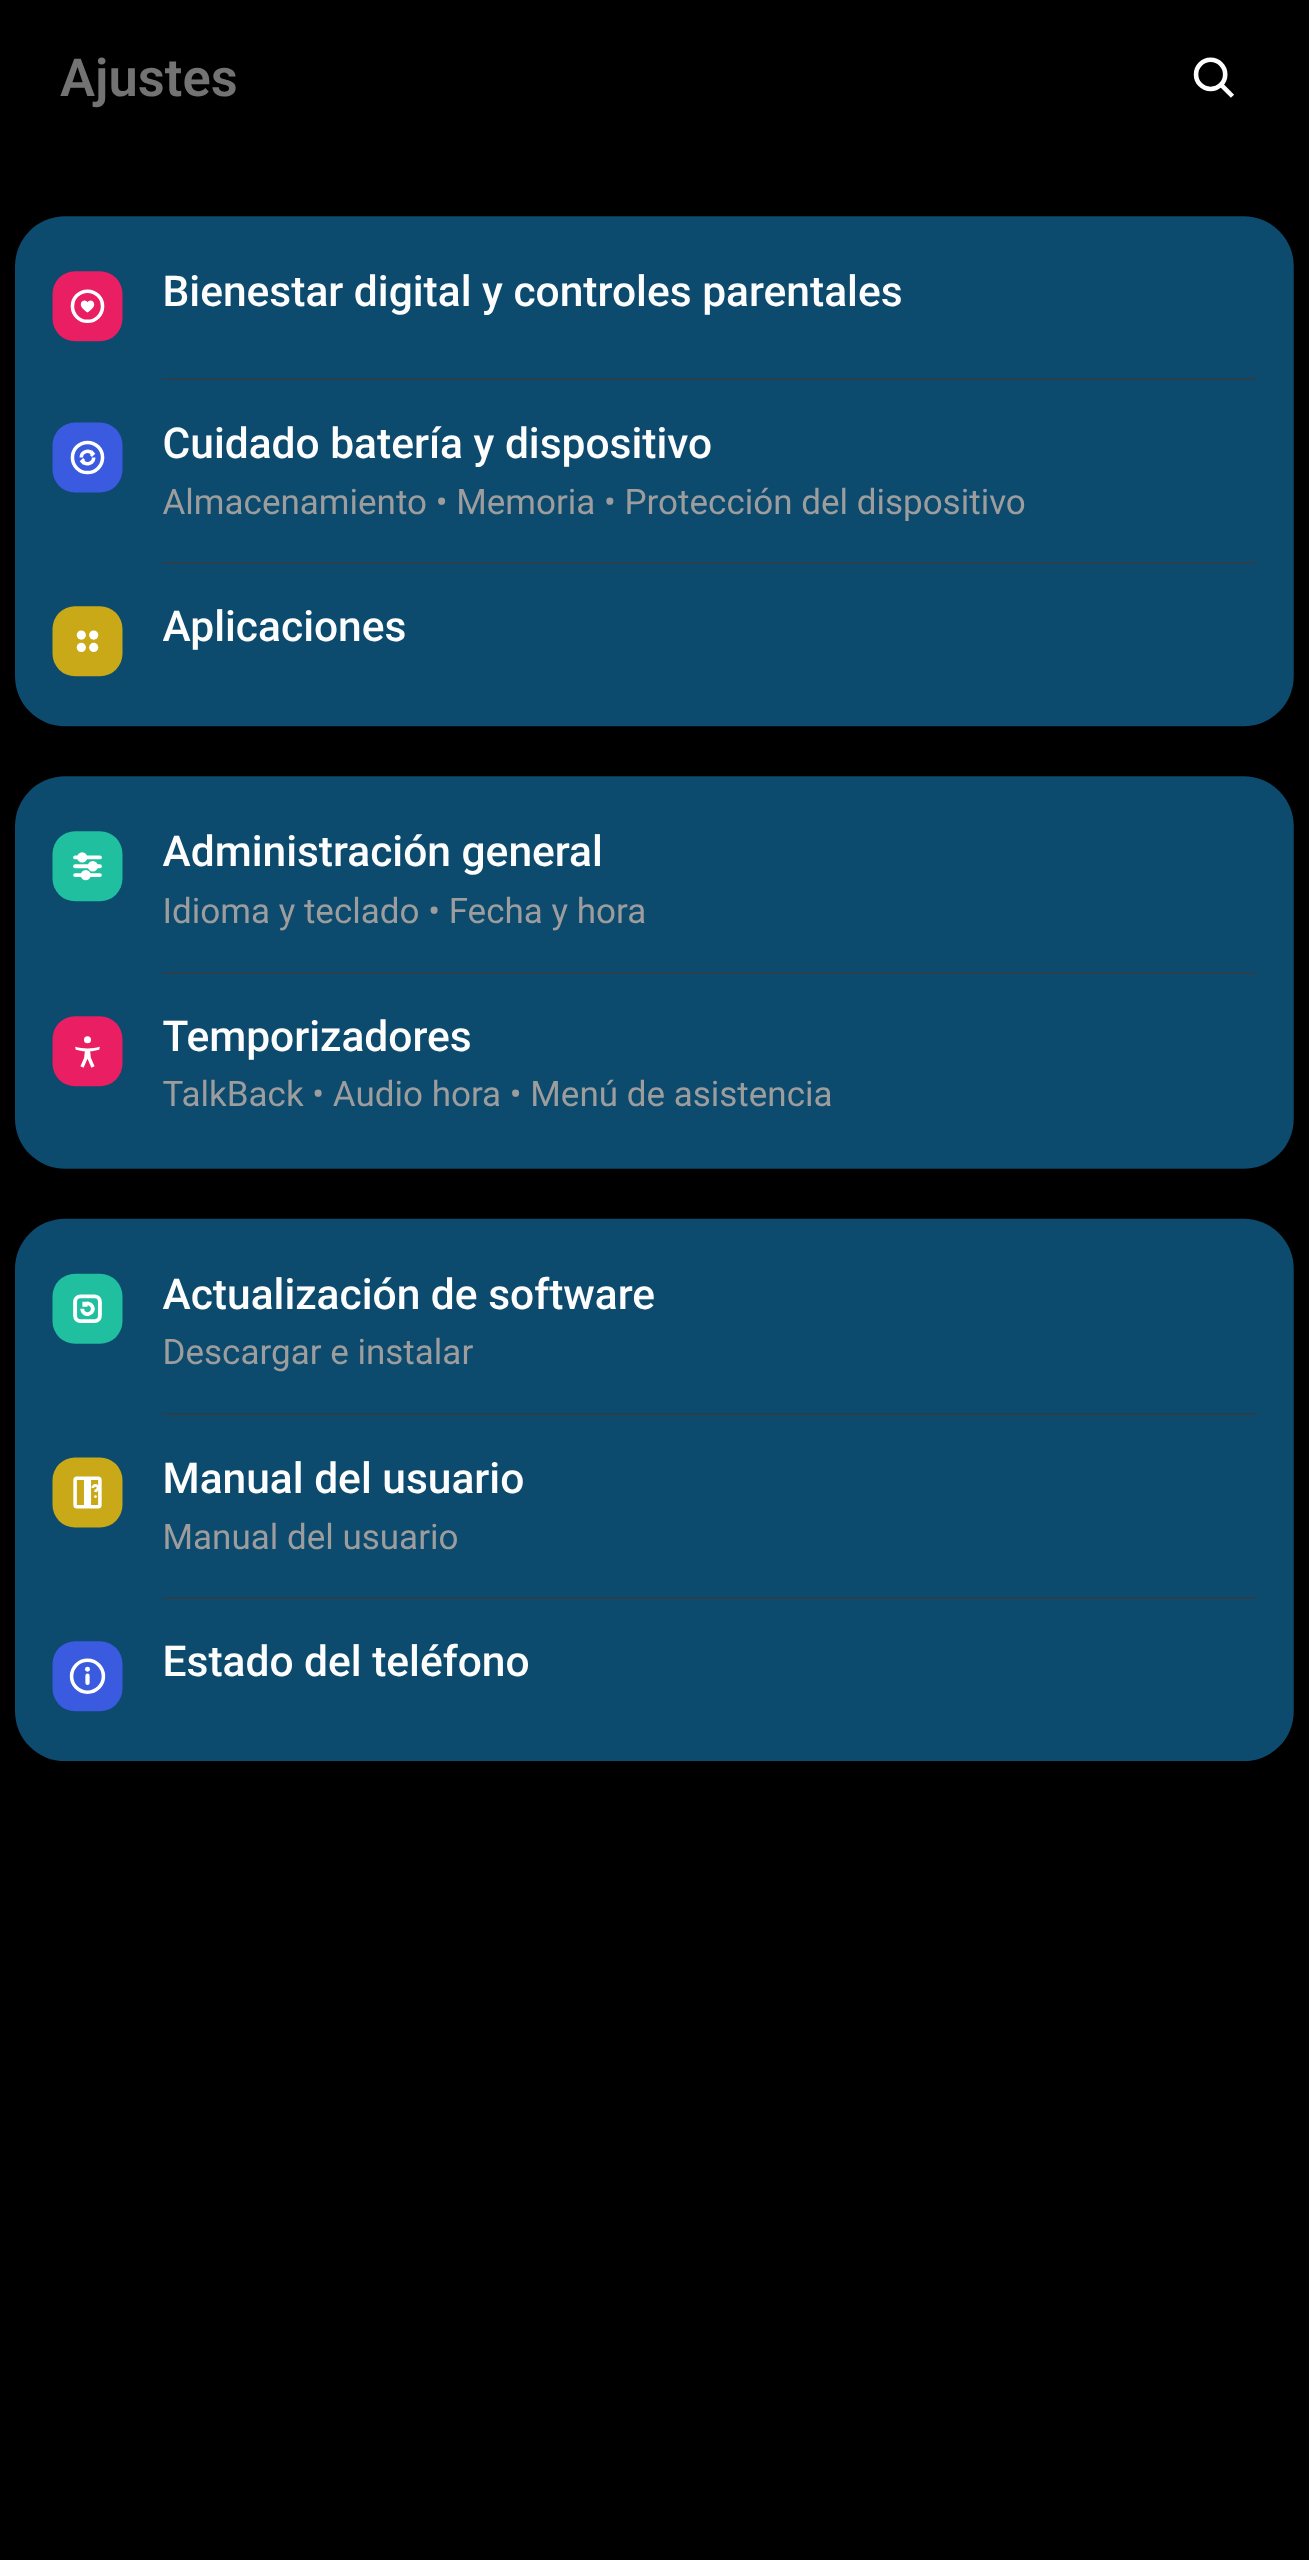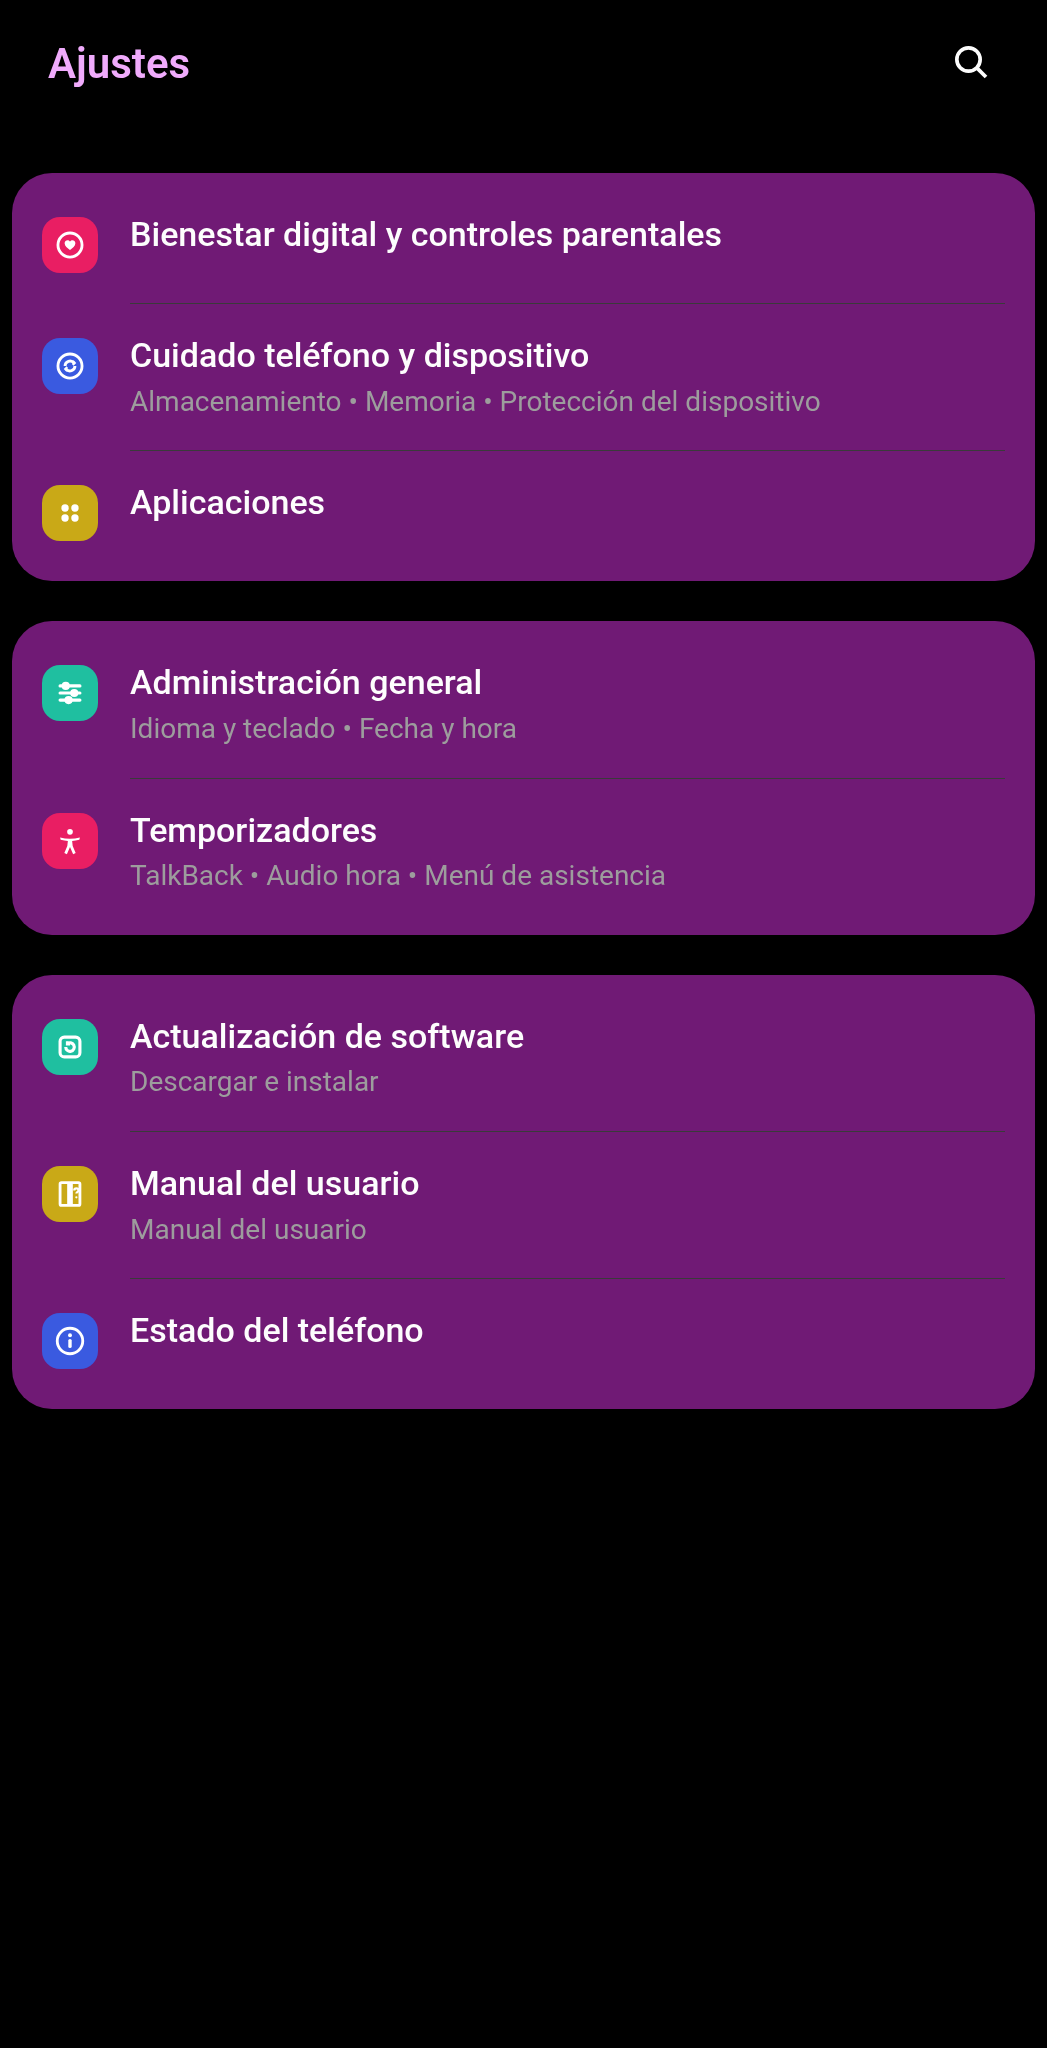--- a/index.html
+++ b/index.html
@@ -4,37 +4,37 @@
 <style>
   * { margin: 0; padding: 0; box-sizing: border-box; }
   html, body { width: 1047px; background: #000000; font-family: -apple-system, BlinkMacSystemFont, "Segoe UI", Roboto, sans-serif; }
   .header {
     display: flex;
     align-items: center;
     justify-content: space-between;
     padding: 34px 48px 30px 48px;
   }
   .header-title {
-    color: #f0abfc;
+    color: #737373;
     font-size: 42px;
     font-weight: 600;
   }
   .search-btn {
     background: transparent;
     border: none;
     color: #fff;
     cursor: pointer;
     padding: 8px;
   }
   .search-btn svg { width: 40px; height: 40px; }
   .groups {
     padding: 0 12px;
   }
   .group {
-    background: #701a75;
+    background: #0c4a6e;
     border-radius: 40px;
     margin-top: 40px;
     padding: 10px 0;
   }
   .group:first-child { margin-top: 50px; }
   .item {
     display: flex;
     align-items: flex-start;
     padding: 30px 30px 30px 30px;
     cursor: pointer;
@@ -106,21 +106,21 @@
       <div class="divider"></div>
       <div class="item">
         <div class="icon-wrap" style="background: rgb(58, 90, 224);">
           <svg viewBox="0 0 24 24" fill="none" stroke="#fff" stroke-width="2">
             <circle cx="12" cy="12" r="8.5"></circle>
             <path d="M8.5 12a3.5 3.5 0 0 1 6.3-2.1M15.5 12a3.5 3.5 0 0 1-6.3 2.1"></path>
             <path d="M14 8.5l1.3 1.4-1.4 1.3M10 15.5l-1.3-1.4 1.4-1.3" stroke-width="1.6"></path>
           </svg>
         </div>
         <div class="text-wrap">
-          <div class="item-title">Cuidado teléfono y dispositivo</div>
+          <div class="item-title">Cuidado batería y dispositivo</div>
           <div class="item-sub">Almacenamiento  •  Memoria  •  Protección del dispositivo</div>
         </div>
       </div>
       <div class="divider"></div>
       <div class="item">
         <div class="icon-wrap" style="background: rgb(201, 169, 23);">
           <svg viewBox="0 0 24 24" fill="#fff">
             <circle cx="8.5" cy="8.5" r="2.6"></circle>
             <circle cx="15.5" cy="8.5" r="2.6"></circle>
             <circle cx="8.5" cy="15.5" r="2.6"></circle>

